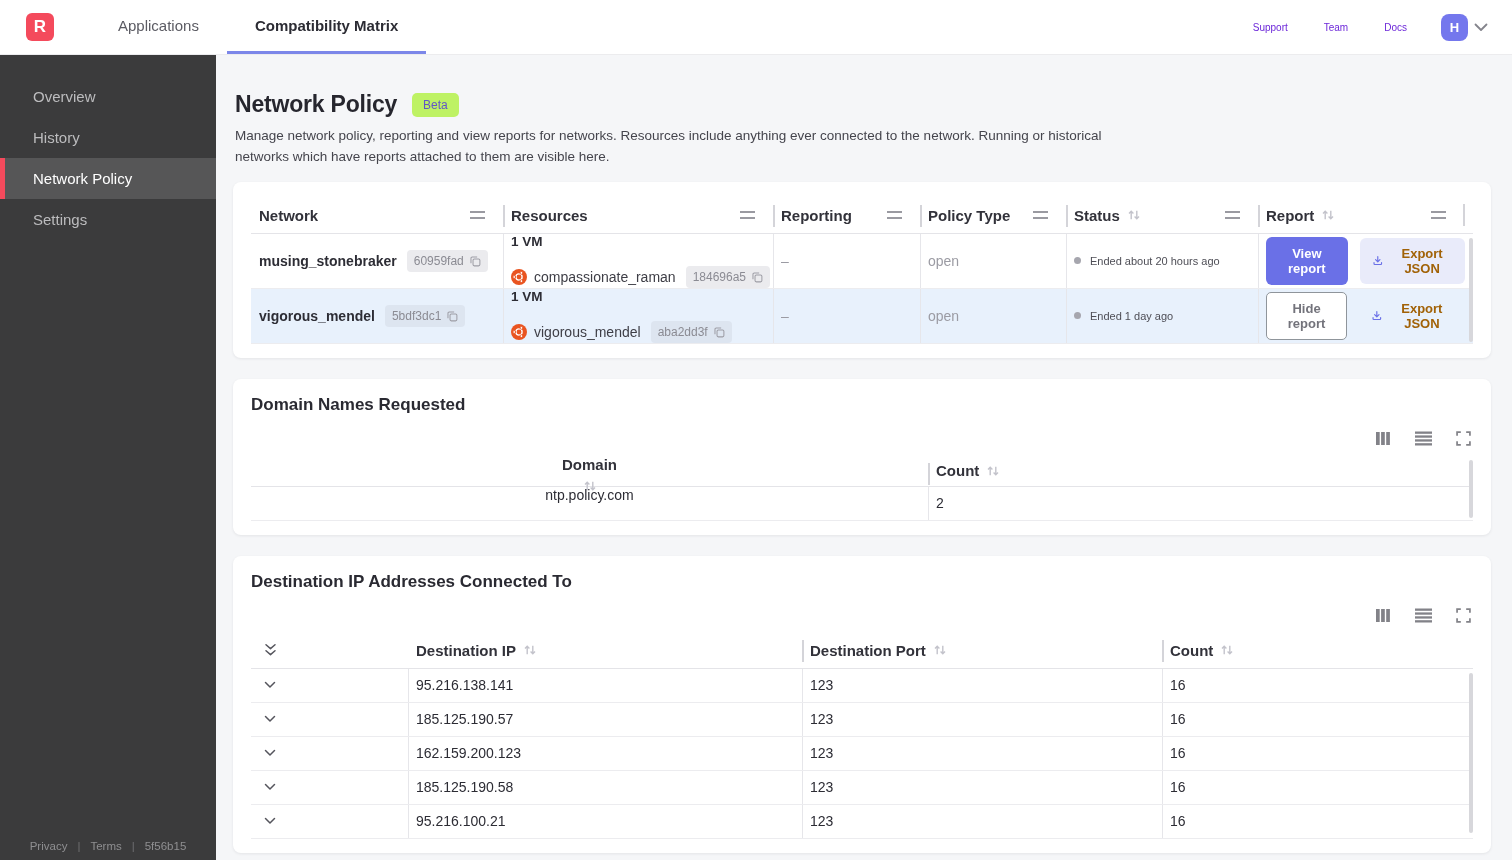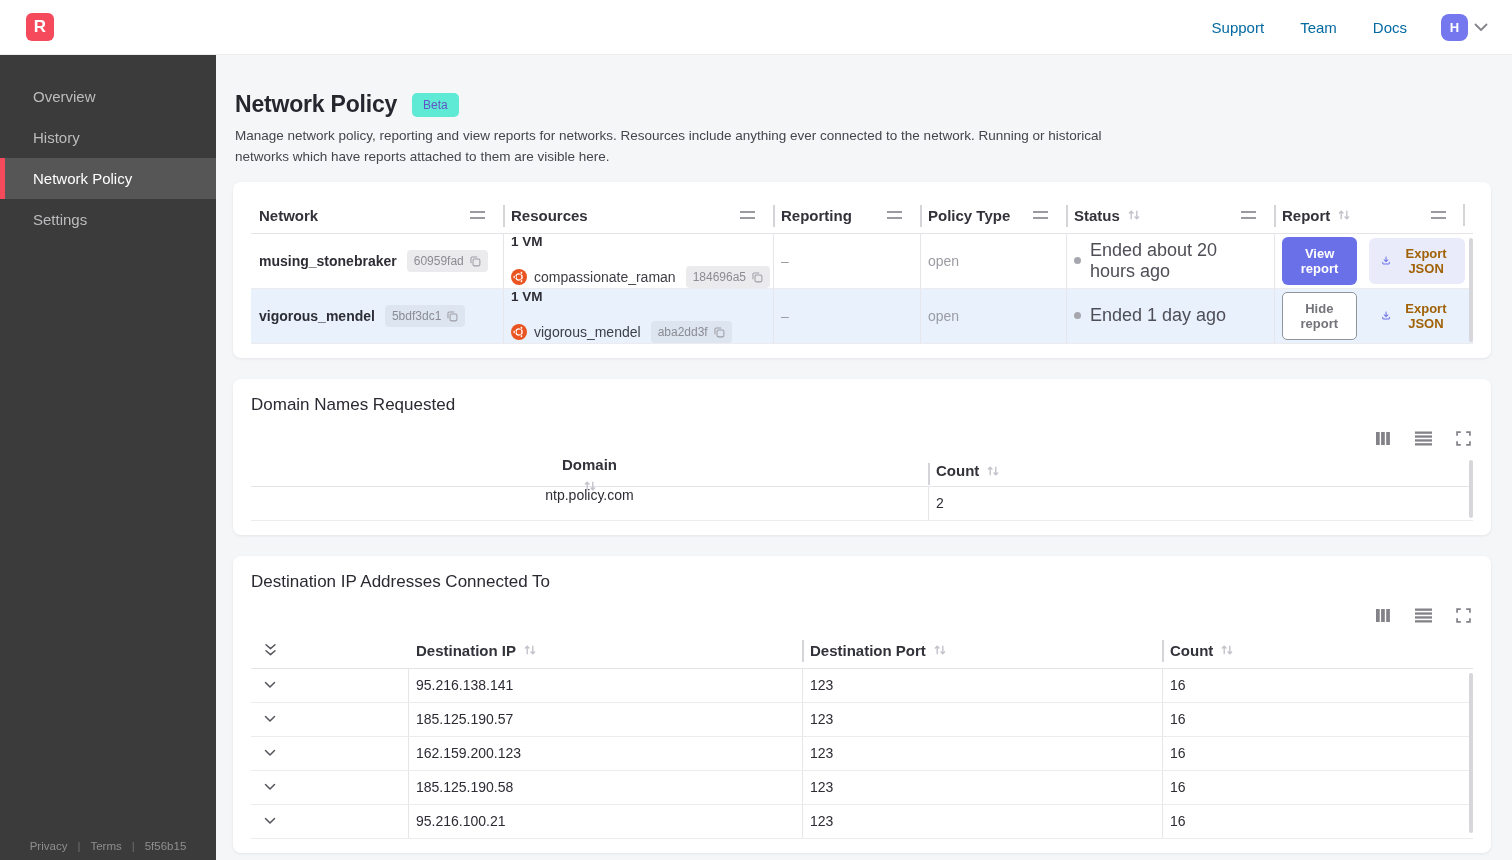--- a/index.html
+++ b/index.html
@@ -10,21 +10,21 @@
   .topnav { position:absolute; top:0; left:0; right:0; height:55px; background:#fff;
     border-bottom:1px solid #ececee; display:flex; align-items:center; z-index:5; }
   .logo { width:28px; height:28px; margin-left:26px; border-radius:6px; background:#f44a5c;
     color:#fff; font-weight:bold; font-size:17px; display:flex; align-items:center;
     justify-content:center; cursor:pointer; }
   .topnav-tabs { display:flex; height:100%; margin-left:36px; }
   .topnav-tab { display:flex; align-items:center; height:100%; padding:0 28px; font-size:15px;
     color:#5b5b63; text-decoration:none; cursor:pointer; border-bottom:3px solid transparent; }
   .topnav-tab.active { color:#2c2c34; font-weight:bold; border-bottom-color:#7c87e9; }
   .topnav-right { margin-left:auto; display:flex; align-items:center; gap:0; padding-right:24px; }
-  .topnav-link { font-size:15px; color:#0369a1; text-decoration:none; cursor:pointer; padding:0 18px; }
+  .topnav-link { font-size:10px; color:#6d28d9; text-decoration:none; cursor:pointer; padding:0 18px; }
   .avatar { width:27px; height:27px; border-radius:8px; background:#7477ed; color:#fff;
     font-size:13px; font-weight:bold; display:flex; align-items:center; justify-content:center;
     margin-left:16px; cursor:pointer; }
   .nav-caret { margin-left:6px; cursor:pointer; display:flex; }
 
   
   .sidebar { position:absolute; top:55px; left:0; bottom:0; width:216px; background:#3b3b3c; }
   .side-items { padding-top:21px; }
   .side-item { height:41px; display:flex; align-items:center; padding-left:28px; font-size:15px;
     color:#bcbcbe; cursor:pointer; border-left:5px solid transparent; }
@@ -32,28 +32,28 @@
   .side-footer { position:absolute; bottom:8px; left:0; right:0; text-align:center; font-size:11.5px;
     color:#8f8f91; display:flex; justify-content:center; align-items:center; gap:10px; }
   .side-footer a { color:#8f8f91; text-decoration:none; cursor:pointer; }
   .side-sep { color:#6f6f71; }
 
   
   .main { position:absolute; top:55px; left:216px; right:0; bottom:0; background:#f5f6f8;
     padding:0 21px 0 17px; overflow:hidden; }
   .page-head { display:flex; align-items:center; margin:36px 0 0 2px; }
   .page-title { font-size:23px; font-weight:bold; color:#26262e; letter-spacing:-0.2px; }
-  .beta { margin-left:15px; background:#5eead4; color:#6156c6; font-size:12px; padding:5px 11px;
+  .beta { margin-left:15px; background:#bef264; color:#6156c6; font-size:12px; padding:5px 11px;
     border-radius:5px; }
   .page-desc { margin:8px 0 0 2px; font-size:13.5px; line-height:1.55; color:#45454d; max-width:880px; }
 
   .card { background:#fff; border-radius:8px; box-shadow:0 1px 3px rgba(30,30,40,0.08);
     padding:16px 18px 14px 18px; margin-top:14px; }
   .card + .card { margin-top:21px; }
-  .card-title { font-size:17px; font-weight:normal; color:#2a2a32; }
+  .card-title { font-size:17px; font-weight:bold; color:#2a2a32; }
   .card-tools { display:flex; justify-content:flex-end; align-items:center; gap:24px;
     margin:16px 2px 10px 0; color:#828288; }
   .tool-btn { cursor:pointer; display:flex; }
 
   
   .tblwrap { position:relative; }
   .thead { display:flex; align-items:center; height:36px; border-bottom:1px solid #e4e4e8; }
   .th { display:flex; align-items:center; gap:7px; font-size:15px; font-weight:bold; color:#32323a;
     padding:0 8px; position:relative; height:100%; }
   .th.div::before { content:""; position:absolute; left:0; top:7px; width:2px; height:22px;
@@ -64,34 +64,34 @@
   .sort { flex:none; cursor:pointer; }
   .sort path { stroke:#c3c3cb; stroke-width:1.4; fill:none; }
   .tr { display:flex; border-bottom:1px solid #ececef; background:#fff; }
   .tr.hl { background:#e8f1fc; }
   .td { display:flex; align-items:center; padding:0 8px; position:relative; }
   .td.div::before { content:""; position:absolute; left:0; top:0; bottom:0; width:1px; background:#e6e6ea; }
   .vscroll { position:absolute; right:0; width:4px; border-radius:2px; background:#d7d7db; }
 
   
   .w-network { width:252px; } .w-resources { width:270px; } .w-reporting { width:147px; }
-  .w-policy { width:146px; } .w-status { width:208px; } .w-report { flex:1; }
+  .w-policy { width:146px; } .w-status { width:192px;text-align:center; } .w-report { flex:1; }
   .net-row { height:55px; }
   .net-name { font-size:14px; font-weight:bold; color:#2d2d35; }
   .idbadge { display:inline-flex; align-items:center; gap:5px; background:#ebebee; color:#8b8b93;
     font-size:12px; padding:4px 7px; border-radius:4px; margin-left:10px; cursor:pointer; }
   .tr.hl .idbadge { background:#dde5f0; }
   .copy-ic path, .copy-ic rect { stroke:#9d9da5; fill:none; stroke-width:1.2; }
   .cell-resources { flex-direction:column; align-items:flex-start; justify-content:center; gap:17px; }
   .res-count { font-size:13.5px; font-weight:bold; color:#2d2d35; }
   .res-vm { display:flex; align-items:center; }
   .vm-name { font-size:14px; color:#3e3e46; margin-left:7px; }
   .muted { font-size:14px; color:#9b9ba3; }
   .dot { width:7px; height:7px; border-radius:50%; background:#a6a6ae; margin-right:9px; flex:none; }
-  .status-txt { font-size:18px; color:#4e4e56; }
+  .status-txt { font-size:11px; color:#4e4e56; }
   .btn { border:none; border-radius:6px; font-family:inherit; font-size:13px; font-weight:bold;
     cursor:pointer; display:inline-flex; align-items:center; gap:8px; }
   .btn-primary { background:#6a70e7; color:#fff; padding:9px 13px; }
   .btn-secondary { background:#fff; color:#73737b; padding:8px 12px; border:1px solid #8f959b; border-radius:5px; }
   .btn-export { background:#e9ebfa; color:#a16207; padding:8px 12px; margin-left:12px; }
   .btn-export.ghost { background:transparent; }
   .dl-ic path { stroke:#6a70e7; stroke-width:1.6; fill:none; stroke-linecap:round; stroke-linejoin:round; }
 
   
   .sub-thead { height:31px; }
@@ -101,20 +101,24 @@
   .w-exp { width:157px; justify-content:flex-start; padding-left:13px; }
   .w-ip { width:394px; } .w-port { width:360px; } .w-count3 { flex:1; }
   .chev path { stroke:#55555d; stroke-width:1.5; fill:none; stroke-linecap:round; stroke-linejoin:round; }
   .chev { cursor:pointer; }
 </style>
 </head>
 <body>
 
 <header class="topnav">
   <div class="logo">R</div>
+  <nav class="topnav-tabs">
+    <a class="topnav-tab">Applications</a>
+    <a class="topnav-tab active">Compatibility Matrix</a>
+  </nav>
   <div class="topnav-right">
     <a class="topnav-link">Support</a>
     <a class="topnav-link">Team</a>
     <a class="topnav-link">Docs</a>
     <div class="avatar">H</div>
     <span class="nav-caret">
       <svg width="14" height="9" viewBox="0 0 14 9">
           <path d="M1.5 1.5 L7 7 L12.5 1.5" stroke="#84848c" stroke-width="1.8" fill="none" stroke-linecap="round" stroke-linejoin="round"></path>
         </svg>
     </span>

